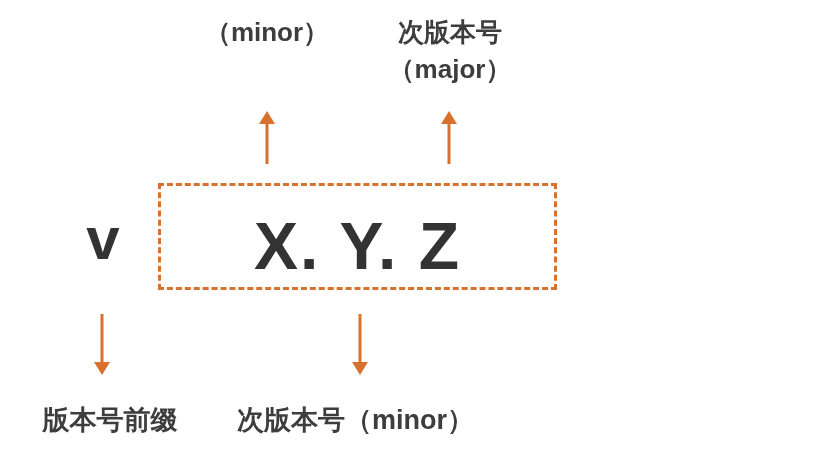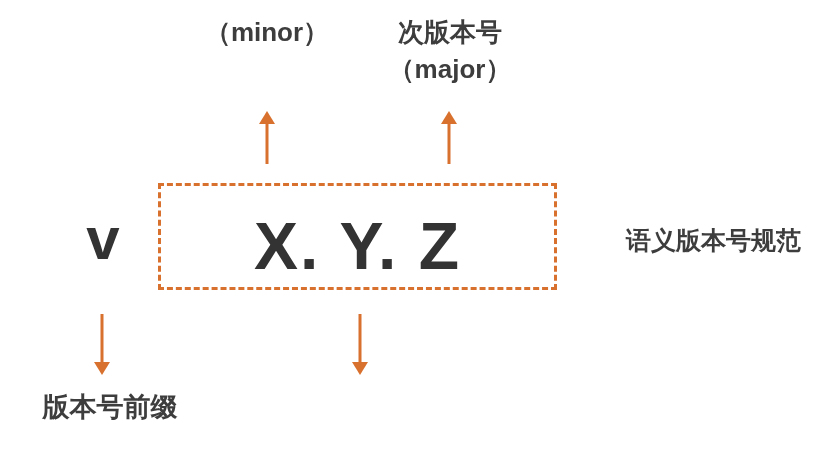--- a/index.html
+++ b/index.html
@@ -40,21 +40,21 @@
     left: 626px;
     top: 224px;
     font-size: 25px;
     font-weight: 600;
     color: var(--label);
     white-space: nowrap;
   }
 
   .bottom-label {
     position: absolute;
-    top: 389px;
+    top: 402px;
     text-align: center;
     font-size: 27px;
     font-weight: 600;
     color: var(--label);
     white-space: nowrap;
   }
   .bottom-label.prefix { left: 30px;  width: 160px; }
   .bottom-label.minor  { left: 237px; width: 220px; }
 
   
@@ -138,26 +138,26 @@
     <div class="head"></div>
     <div class="shaft"></div>
   </div>
 
   <div class="prefix-v">v</div>
 
   <div class="dashed-box">
     <span class="xyz">X. Y. Z</span>
   </div>
 
-  <div class="side-label">语义版本号规范</div>
 
   <div class="arrow down down-prefix">
     <div class="shaft"></div>
     <div class="head"></div>
   </div>
   <div class="arrow down down-minor">
     <div class="shaft"></div>
     <div class="head"></div>
   </div>
 
   <div class="bottom-label prefix">版本号前缀</div>
+  <div class="bottom-label minor">次版本号（minor）</div>
 
 </div>
 
 </body></html>

